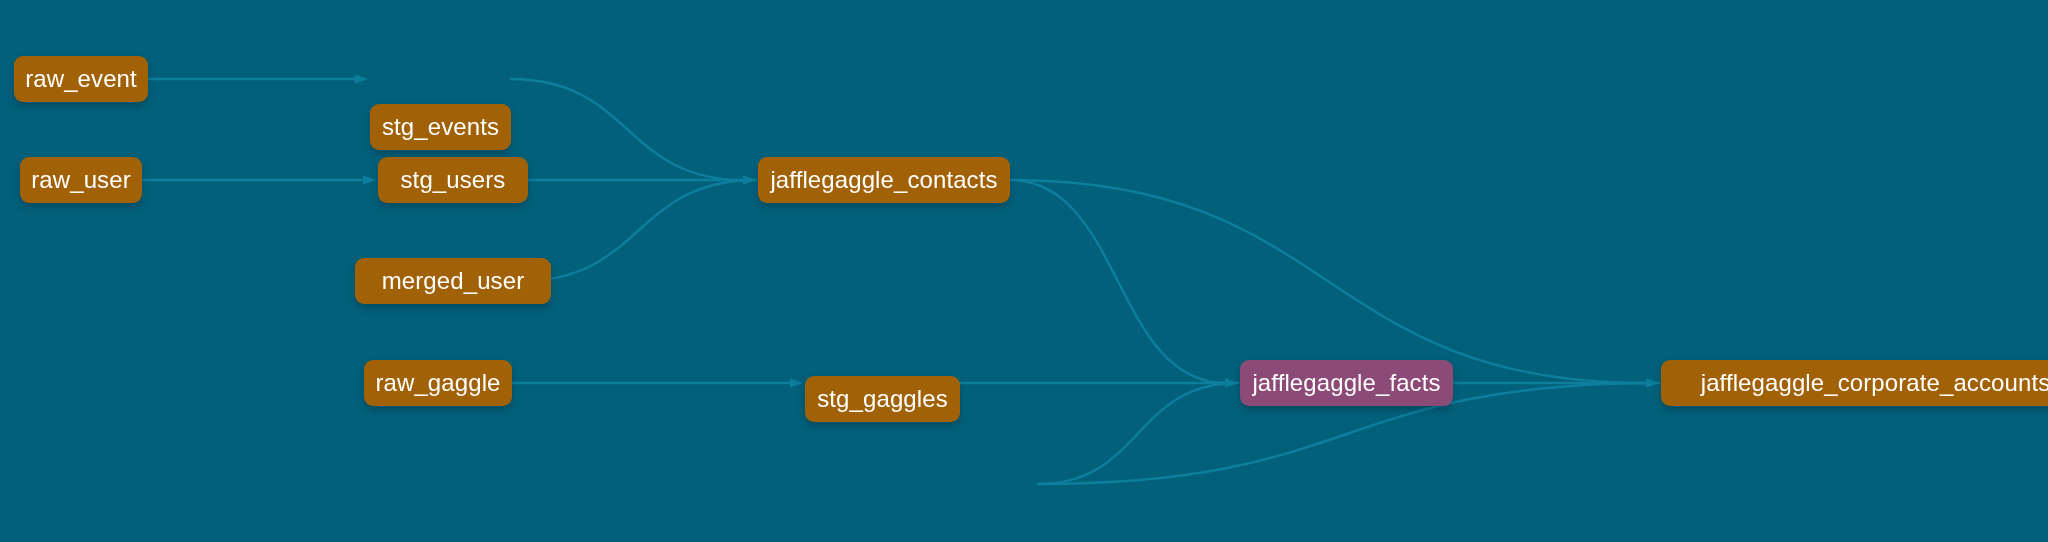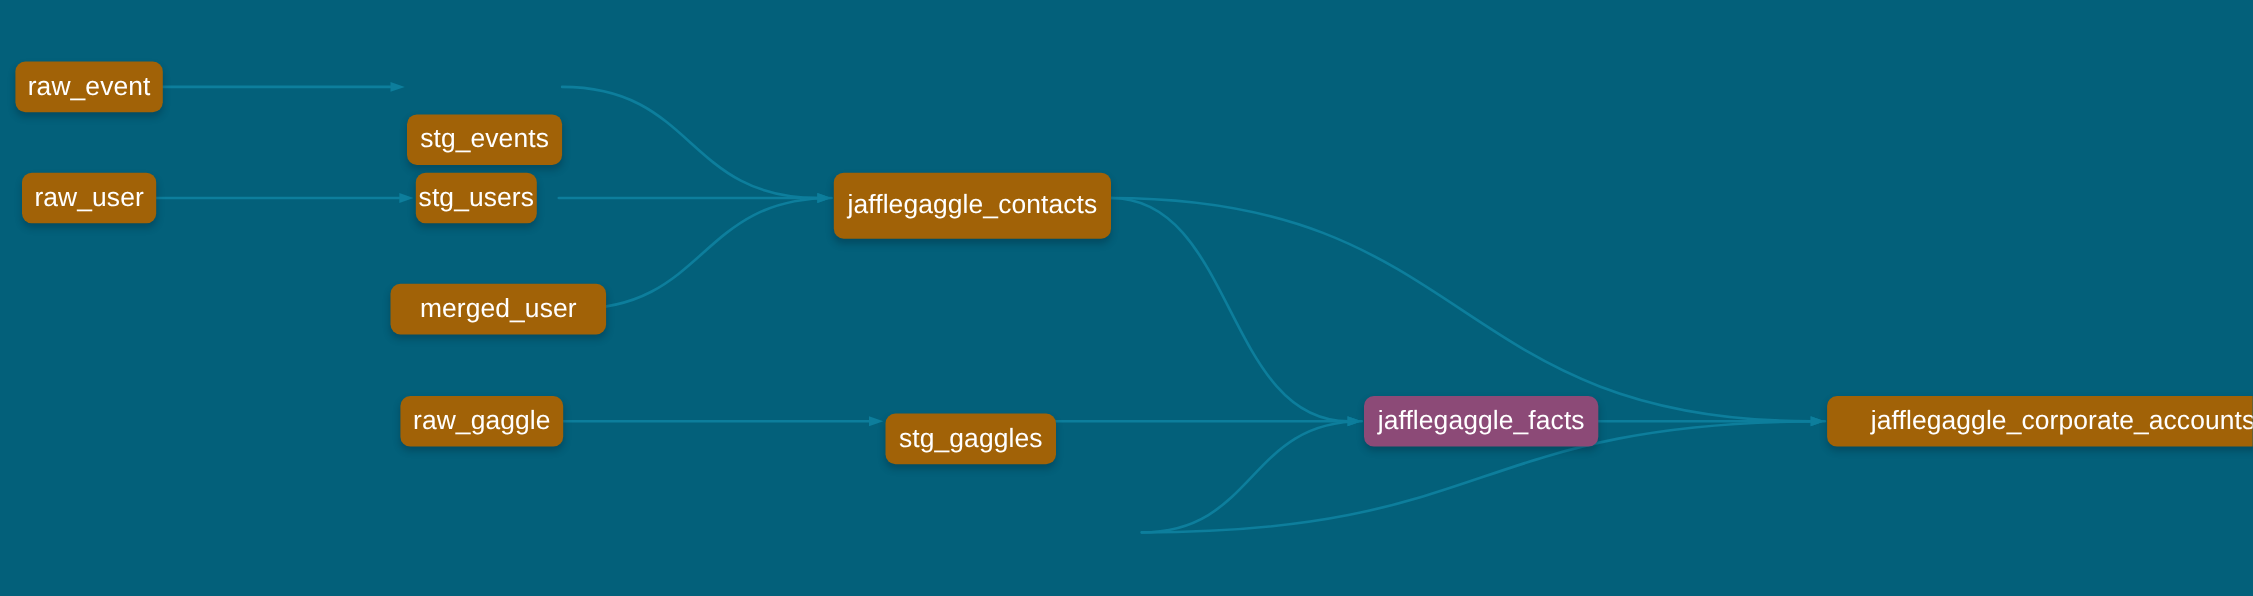--- a/index.html
+++ b/index.html
@@ -103,27 +103,27 @@
       </div>
       <div class="node" style="left: 355px; top: 258px; width: 196px; height: 46px;">
         <span class="node-label">merged_user</span>
       </div>
       <div class="node" style="left: 364px; top: 360px; width: 148px; height: 46px;">
         <span class="node-label">raw_gaggle</span>
       </div>
       <div class="node" style="left: 370px; top: 56px; width: 141px; height: 46px; margin-top: 48px;">
         <span class="node-label">stg_events</span>
       </div>
-      <div class="node" style="left: 378px; top: 157px; width: 110px; height: 46px;">
+      <div class="node" style="left: 378px; top: 157px; width: 150px; height: 46px;">
         <span class="node-label">stg_users</span>
       </div>
       <div class="node" style="left: 805px; top: 376px; width: 155px; height: 46px;">
         <span class="node-label">stg_gaggles</span>
       </div>
-      <div class="node" style="left: 758px; top: 157px; width: 252px; height: 60px;">
+      <div class="node" style="left: 758px; top: 157px; width: 252px; height: 46px;">
         <span class="node-label">jafflegaggle_contacts</span>
       </div>
       <div class="node selected" style="left: 1240px; top: 360px; width: 213px; height: 46px;">
         <span class="node-label">jafflegaggle_facts</span>
       </div>
       <div class="node" style="left: 1661px; top: 360px; width: 429px; height: 46px;">
         <span class="node-label">jafflegaggle_corporate_accounts</span>
       </div>
     </div>
 </div>

